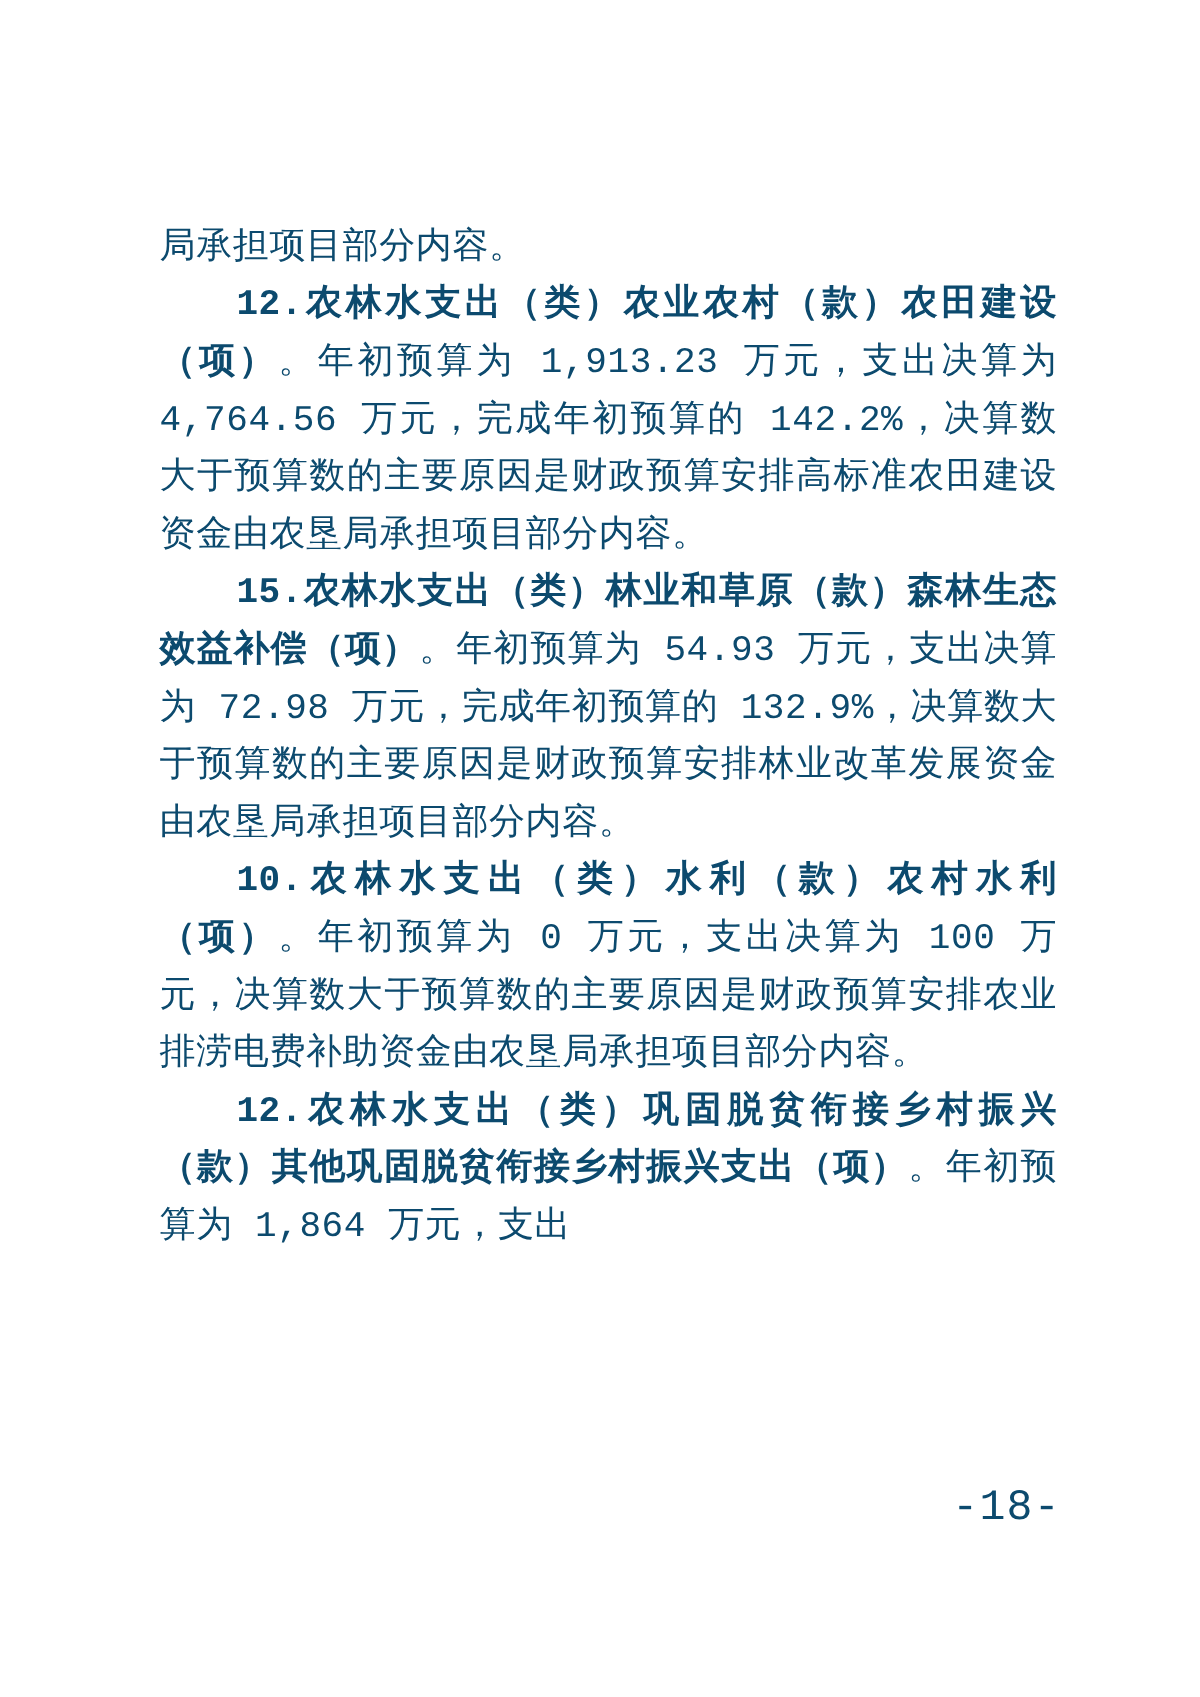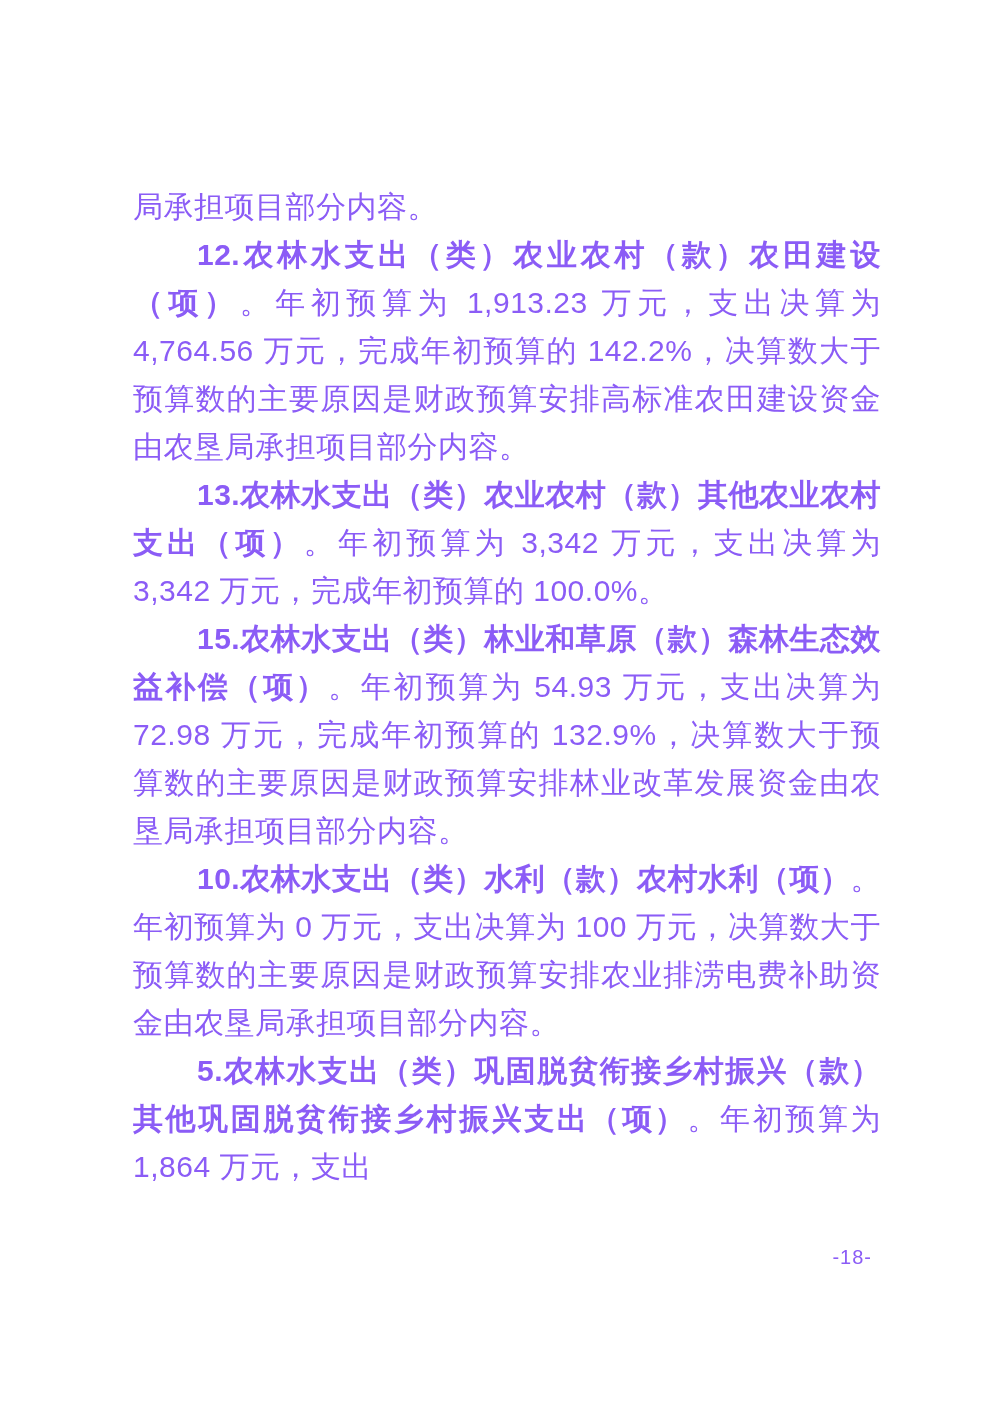--- a/index.html
+++ b/index.html
@@ -5,22 +5,22 @@
   html, body {
     margin: 0;
     padding: 0;
     background: #ffffff;
   }
   .page {
     position: relative;
     width: 1000px;
     height: 1392px;
     background: #ffffff;
-    color: #8b5cf6;
-    font-family: Liberation Sans, sans-serif;
+    color: #0c4a6e;
+    font-family: Liberation Mono, monospace;
     overflow: hidden;
   }
   .content {
     position: absolute;
     left: 133px;
     top: 183px;
     width: 748px;
     font-size: 30px;
     line-height: 48px;
     text-align: justify;
@@ -35,41 +35,40 @@
     margin: 0;
     padding: 0;
     text-indent: 0;
   }
   .h {
     font-weight: bold;
   }
   .pagenum {
     position: absolute;
     top: 1242px;
-    right: 128px;
-    font-size: 20px;
+    right: 116px;
+    font-size: 36px;
     line-height: 30px;
     letter-spacing: 1px;
   }
 </style>
 </head>
 <body>
 
 <div class="page">
   <div class="content">
 
     <p class="cont"><span>局承担项目部分内容。</span></p>
 
     <p class="para"><span class="h">12.农林水支出（类）农业农村（款）农田建设（项）</span><span>。年初预算为 1,913.23 万元，支出决算为 4,764.56 万元，完成年初预算的 142.2%，决算数大于预算数的主要原因是财政预算安排高标准农田建设资金由农垦局承担项目部分内容。</span></p>
 
-    <p class="para"><span class="h">13.农林水支出（类）农业农村（款）其他农业农村支出（项）</span><span>。年初预算为 3,342 万元，支出决算为 3,342 万元，完成年初预算的 100.0%。</span></p>
 
 
     <p class="para"><span class="h">15.农林水支出（类）林业和草原（款）森林生态效益补偿（项）</span><span>。年初预算为 54.93 万元，支出决算为 72.98 万元，完成年初预算的 132.9%，决算数大于预算数的主要原因是财政预算安排林业改革发展资金由农垦局承担项目部分内容。</span></p>
 
     <p class="para"><span class="h">10.农林水支出（类）水利（款）农村水利（项）</span><span>。年初预算为 0 万元，支出决算为 100 万元，决算数大于预算数的主要原因是财政预算安排农业排涝电费补助资金由农垦局承担项目部分内容。</span></p>
 
-    <p class="para"><span class="h">5.农林水支出（类）巩固脱贫衔接乡村振兴（款）其他巩固脱贫衔接乡村振兴支出（项）</span><span>。年初预算为 1,864 万元，支出</span></p>
+    <p class="para"><span class="h">12.农林水支出（类）巩固脱贫衔接乡村振兴（款）其他巩固脱贫衔接乡村振兴支出（项）</span><span>。年初预算为 1,864 万元，支出</span></p>
 
   </div>
 
   <div class="pagenum">-18-</div>
 </div>
 
 </body></html>

